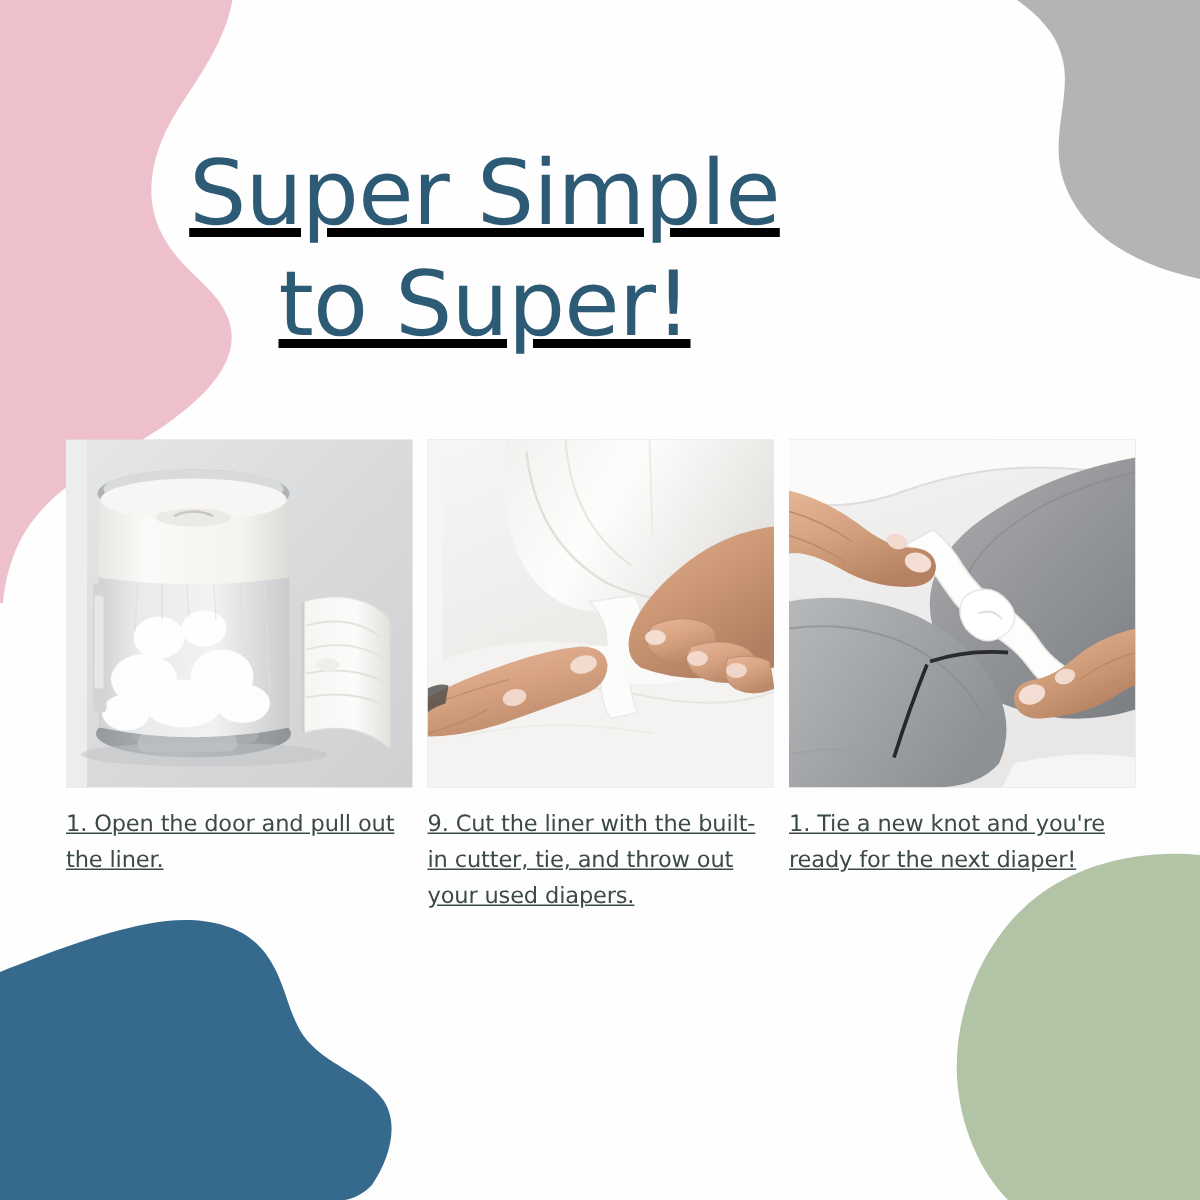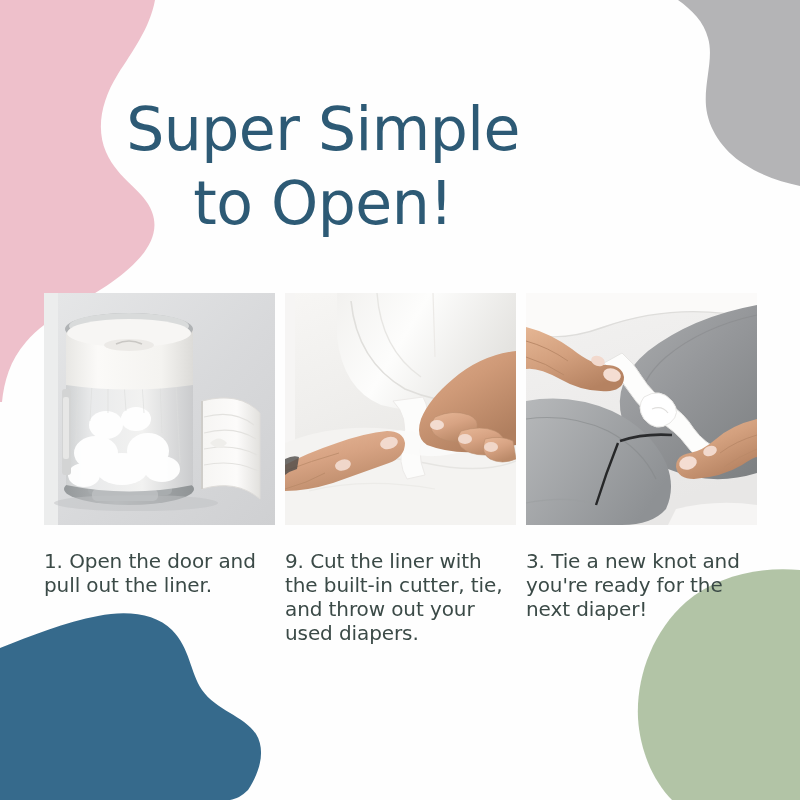--- a/index.html
+++ b/index.html
@@ -35,20 +35,21 @@
   }
 
   
   .heading {
     position: absolute;
     left: 0;
     top: 92px;
     width: 646px;
     text-align: center;
     z-index: 5;
+    text-decoration: underline;
   }
   .heading-line {
     display: block;
     font-family: "DejaVu Sans", sans-serif;
     font-size: 60px;
     line-height: 74px;
     font-weight: 400;
     letter-spacing: -0.5px;
     color: #2d5a75;
     white-space: nowrap;
@@ -70,26 +71,27 @@
   .photo {
     position: relative;
     width: 231px;
     height: 232px;
     overflow: hidden;
     background: #d9dadb;
   }
   .photo svg { display: block; width: 231px; height: 232px; }
 
   .caption {
-    margin-top: 24px;
+    margin-top: 12px;
     font-family: "DejaVu Sans", sans-serif;
-    font-size: 20px;
+    font-size: 15px;
     line-height: 24px;
     color: #3b4a47;
     letter-spacing: -0.1px;
+    text-decoration: underline;
   }
 </style>
 </head>
 <body>
 
 <div id="poster">
 
   <svg class="blob-layer" viewBox="0 0 800 800" preserveAspectRatio="none">
 
     <path fill="#eec0cb" d="M0,0 L155,0 C150,28 132,52 118,74 C101,101 96,129 106,152
@@ -103,21 +105,21 @@
              C190,648 190,672 202,690 C216,710 244,716 256,734
              C266,750 260,772 248,790 C242,796 236,799 230,800
              L0,800 Z"></path>
 
     <path fill="#b2c4a6" d="M800,570 C760,566 716,576 686,602 C652,632 636,678 638,718
              C640,752 654,782 672,800 L800,800 Z"></path>
   </svg>
 
   <div class="heading">
     <span class="heading-line">Super Simple</span>
-    <span class="heading-line">to Open!</span>
+    <span class="heading-line">to Super!</span>
   </div>
 
   <div class="steps">
 
     <div class="step">
       <div class="photo">
         <svg viewBox="0 0 231 232" preserveAspectRatio="none">
           <defs>
             <linearGradient id="bg1" x1="0" y1="0" x2="1" y2="1">
               <stop offset="0" stop-color="#e6e7e8"></stop>
@@ -319,17 +321,17 @@
           <path d="M231,126 Q206,132 190,146 Q176,158 164,160 Q150,162 150,174
                    Q152,186 168,186 Q196,184 216,172 Q228,164 231,164 Z" fill="url(#skin3)"></path>
           <ellipse cx="162" cy="170" rx="9" ry="6.5" fill="#f4ddd2" transform="rotate(-18 162 170)"></ellipse>
           <ellipse cx="184" cy="158" rx="7" ry="5" fill="#f2d9cd" transform="rotate(-18 184 158)"></ellipse>
           <path d="M231,142 Q210,148 194,160" stroke="#bb8a69" stroke-width="1" fill="none"></path>
           <path d="M231,156 Q212,164 198,174" stroke="#bb8a69" stroke-width="1" fill="none"></path>
 
           <path d="M150,216 Q190,206 231,212 L231,232 L142,232 Z" fill="#f6f5f4"></path>
         </svg>
       </div>
-      <div class="caption">3. Tie a new knot and you're ready for the next diaper!</div>
+      <div class="caption">1. Tie a new knot and you're ready for the next diaper!</div>
     </div>
 
   </div>
 </div>
 
 </body></html>

